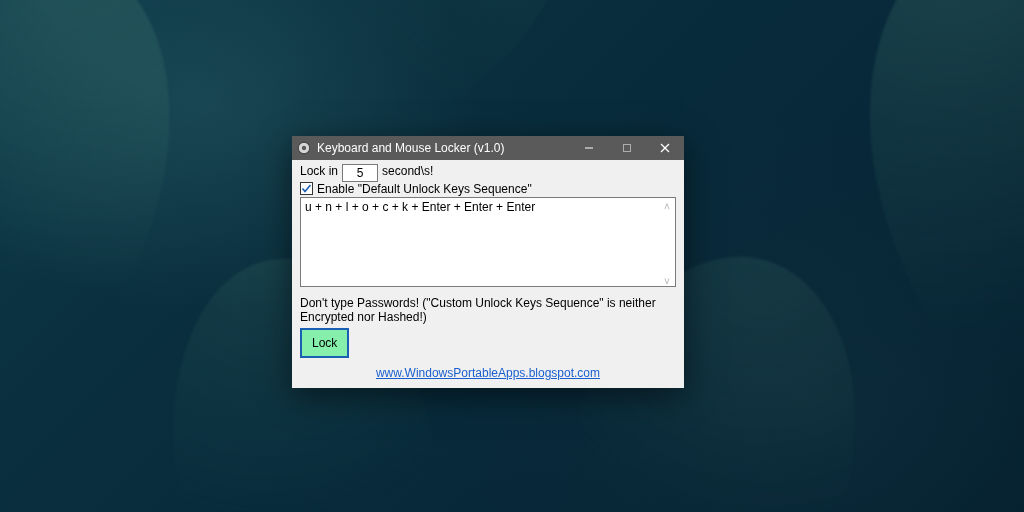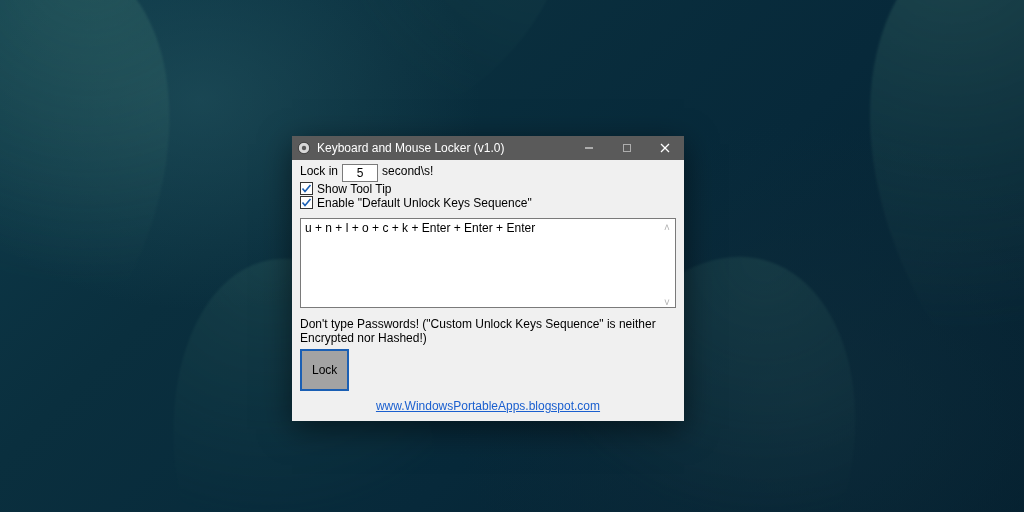--- a/index.html
+++ b/index.html
@@ -83,21 +83,21 @@
     border: 1px solid #333;
     background: #fff;
     margin-right: 4px;
     display: inline-flex; align-items: center; justify-content: center;
     flex: none;
   }
   .chk svg { display:block; }
   .seqlabel { margin-top: 2px; }
   .seqwrap {
     position: relative;
-    margin-top: 8px;
+    margin-top: 1px;
   }
   .seqbox {
     width: 100%;
     height: 90px;
     border: 1px solid #7a7a7a;
     background: #fff;
     font: inherit;
     padding: 2px 18px 2px 4px;
     resize: none;
     overflow: hidden;
@@ -112,22 +112,22 @@
   .seqscroll span {
     width: 16px; height: 16px;
     display: flex; align-items: center; justify-content: center;
     color: #b0b0b0;
     font-size: 10px;
   }
   .warn { margin-top: 6px; }
   .lockbtn {
     margin-top: 4px;
     border: 2px solid #1a5fb4;
-    background: #a3a3a3;
-    padding: 12px 10px;
+    background: #86efac;
+    padding: 6px 10px;
     font: inherit;
     cursor: pointer;
   }
   .linkrow {
     text-align: center;
     margin-top: 8px;
   }
   .linkrow a {
     color: #1a5fcf;
     text-decoration: underline;
@@ -173,28 +173,20 @@
     </div>
 
     <div class="client">
 
       <div class="row gap">
         <span>Lock in</span>
         <input class="numfield" value="5" style="">
         <span>second\s!</span>
       </div>
 
-      <div class="row">
-        <span class="chk">
-          <svg width="11" height="11" viewBox="0 0 11 11">
-              <polyline points="1.5,5.5 4,8.5 9.5,2" fill="none" stroke="#1a5fb4" stroke-width="1.6"></polyline>
-            </svg>
-        </span>
-        <span>Show Tool Tip</span>
-      </div>
 
       <div class="row">
         <span class="chk">
           <svg width="11" height="11" viewBox="0 0 11 11">
               <polyline points="1.5,5.5 4,8.5 9.5,2" fill="none" stroke="#1a5fb4" stroke-width="1.6"></polyline>
             </svg>
         </span>
         <span>Enable "Default Unlock Keys Sequence"</span>
       </div>
 

